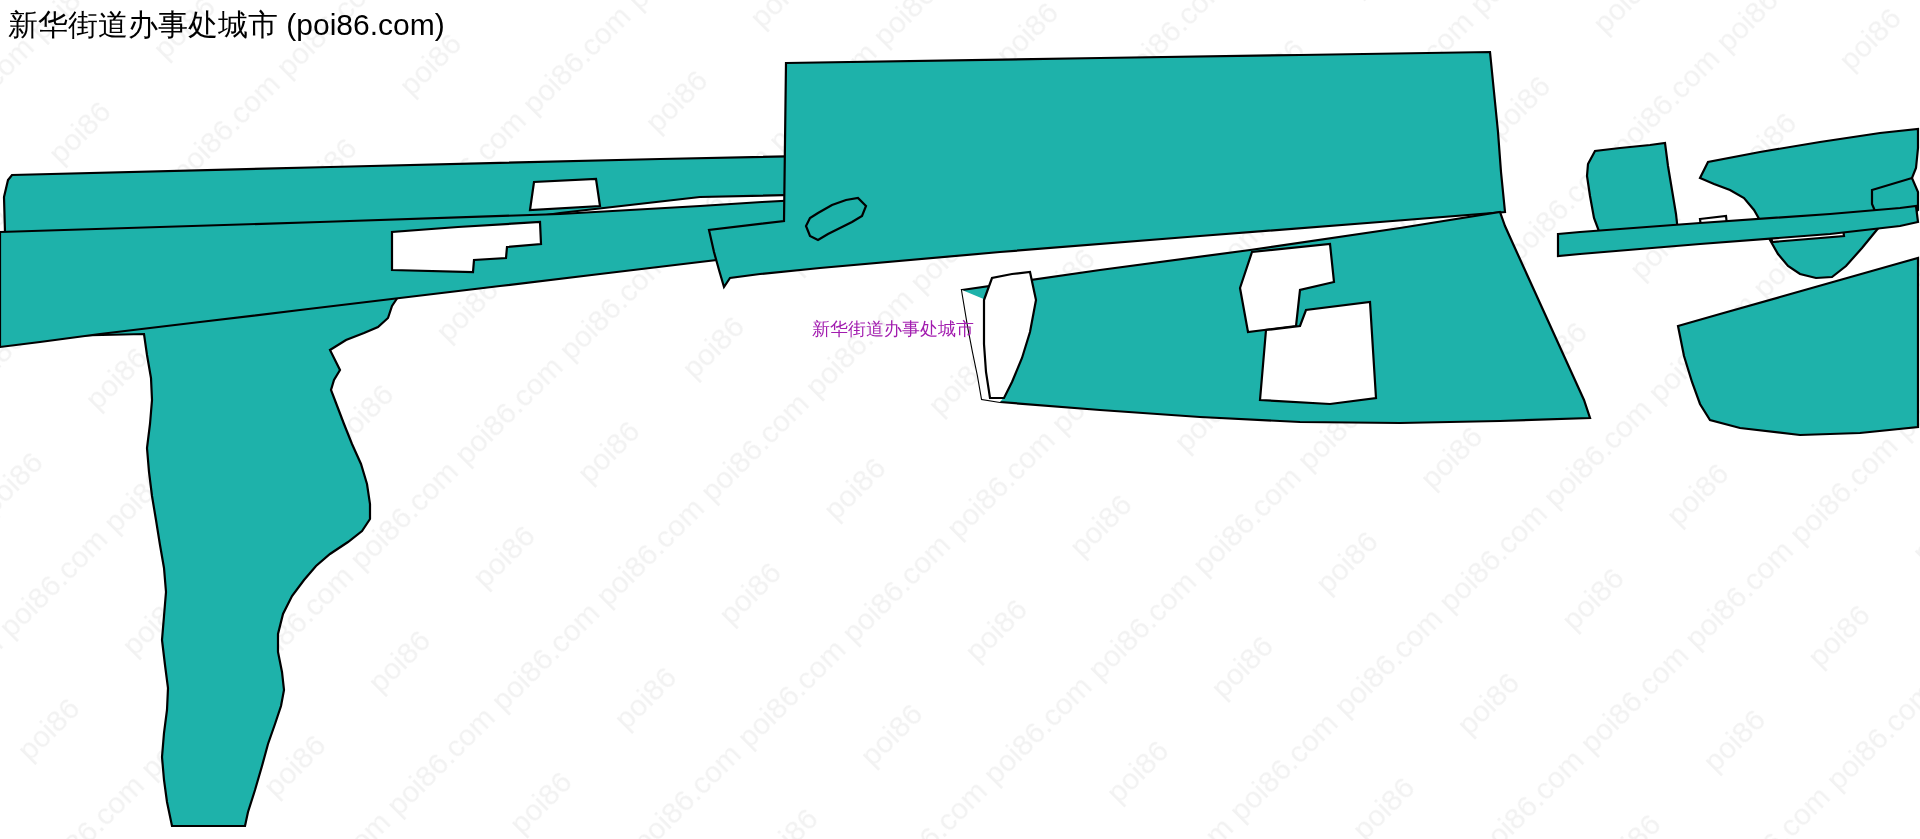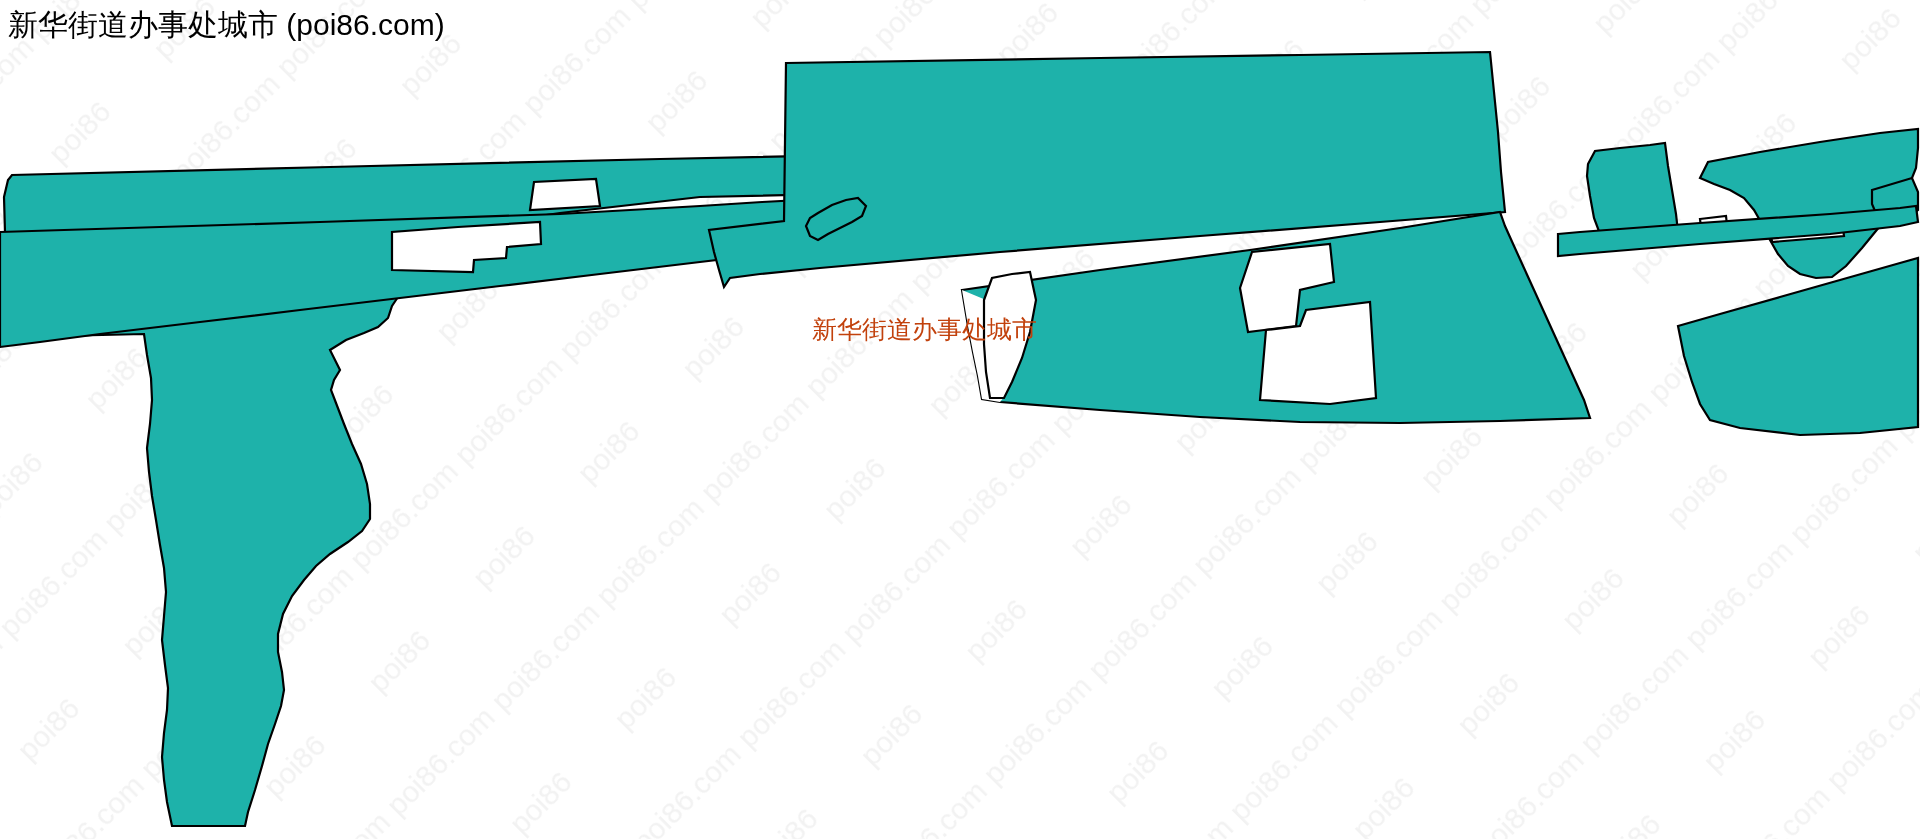--- a/index.html
+++ b/index.html
@@ -42,23 +42,23 @@
     z-index: 4;
     font-size: 30px;
     line-height: 36px;
     color: #000000;
     white-space: nowrap;
     letter-spacing: 0px;
   }
   #map-label {
     position: absolute;
     z-index: 3;
-    font-size: 25px;
+    font-size: 18px;
     line-height: 28px;
-    color: #c2410c;
+    color: #a21caf;
     white-space: nowrap;
     left: 812px;
     top: 315px;
   }
   .wm-text {
     fill: #f2f2f2;
     font-family: "Liberation Sans", "DejaVu Sans", sans-serif;
     font-size: 30px;
   }
 </style>

